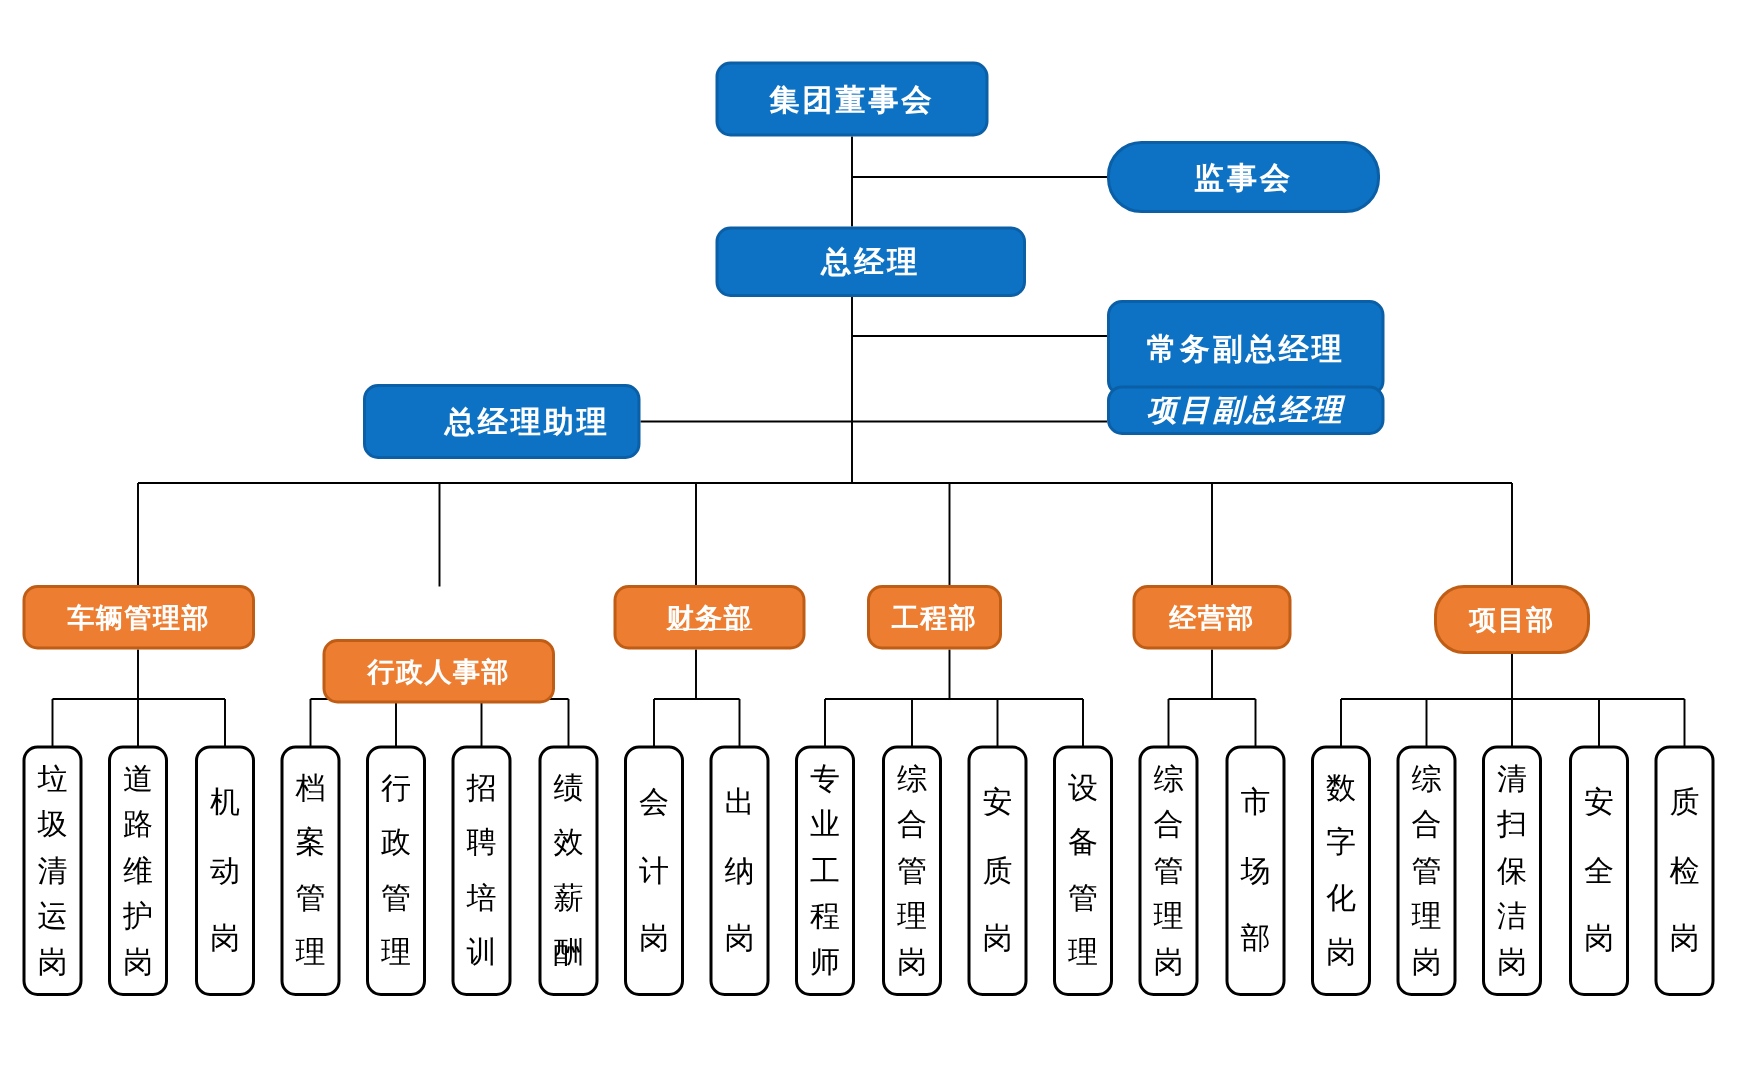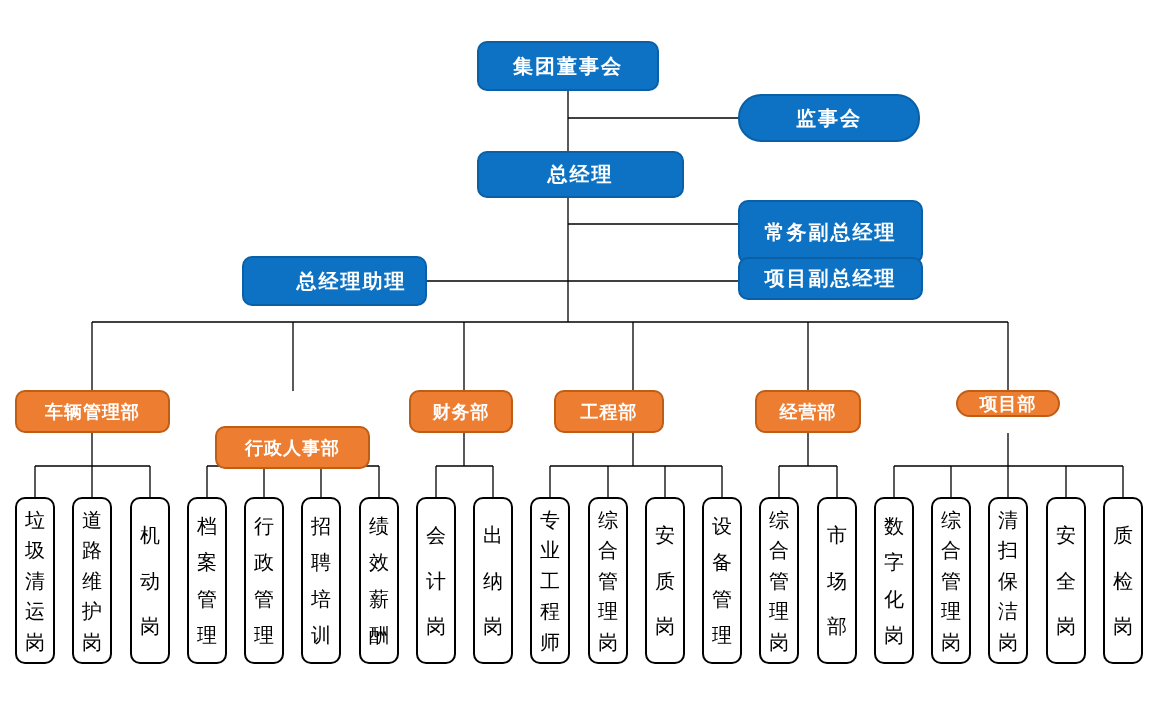--- a/index.html
+++ b/index.html
@@ -132,28 +132,28 @@
     <line x1="1008" y1="466" x2="1008" y2="499"></line>
     <line x1="1066" y1="466" x2="1066" y2="499"></line>
     <line x1="1123" y1="466" x2="1123" y2="499"></line>
   </svg>
 
   <div class="node blue" style="left:477px; top:41px; width:182px; height:50px;">集团董事会</div>
   <div class="node blue" style="left:738px; top:94px; width:182px; height:48px;border-radius:23px;">监事会</div>
   <div class="node blue" style="left:477px; top:151px; width:207px; height:47px;">总经理</div>
   <div class="node blue" style="left:738px; top:200px; width:185px; height:64px;">常务副总经理</div>
   <div class="node blue" style="left:242px; top:256px; width:185px; height:50px;padding-left:34px;">总经理助理</div>
-  <div class="node blue" style="left:738px; top:257px; width:185px; height:43px;">项目副总经理</div>
+  <div class="node blue" style="left:738px; top:257px; width:185px; height:33px;font-style:italic;">项目副总经理</div>
 
   <div class="node orange" style="left:15px; top:390px; width:155px; height:43px;">车辆管理部</div>
   <div class="node orange" style="left:215px; top:390px; width:155px; height:43px;margin-top:36px;">行政人事部</div>
-  <div class="node orange" style="left:409px; top:390px; width:104px; height:43px;">财务部</div>
-  <div class="node orange" style="left:554px; top:390px; width:110px; height:43px;">工程部</div>
+  <div class="node orange" style="left:409px; top:390px; width:128px; height:43px;text-decoration:underline;">财务部</div>
+  <div class="node orange" style="left:578px; top:390px; width:90px; height:43px;">工程部</div>
   <div class="node orange" style="left:755px; top:390px; width:106px; height:43px;">经营部</div>
-  <div class="node orange" style="left:956px; top:390px; width:104px; height:27px;border-radius:20px;">项目部</div>
+  <div class="node orange" style="left:956px; top:390px; width:104px; height:46px;border-radius:20px;">项目部</div>
 
   <div class="vnode" style="left:15px;">
       <span class="vchar">垃</span>
       <span class="vchar">圾</span>
       <span class="vchar">清</span>
       <span class="vchar">运</span>
       <span class="vchar">岗</span>
     </div>
   <div class="vnode" style="left:72px;">
       <span class="vchar">道</span>

